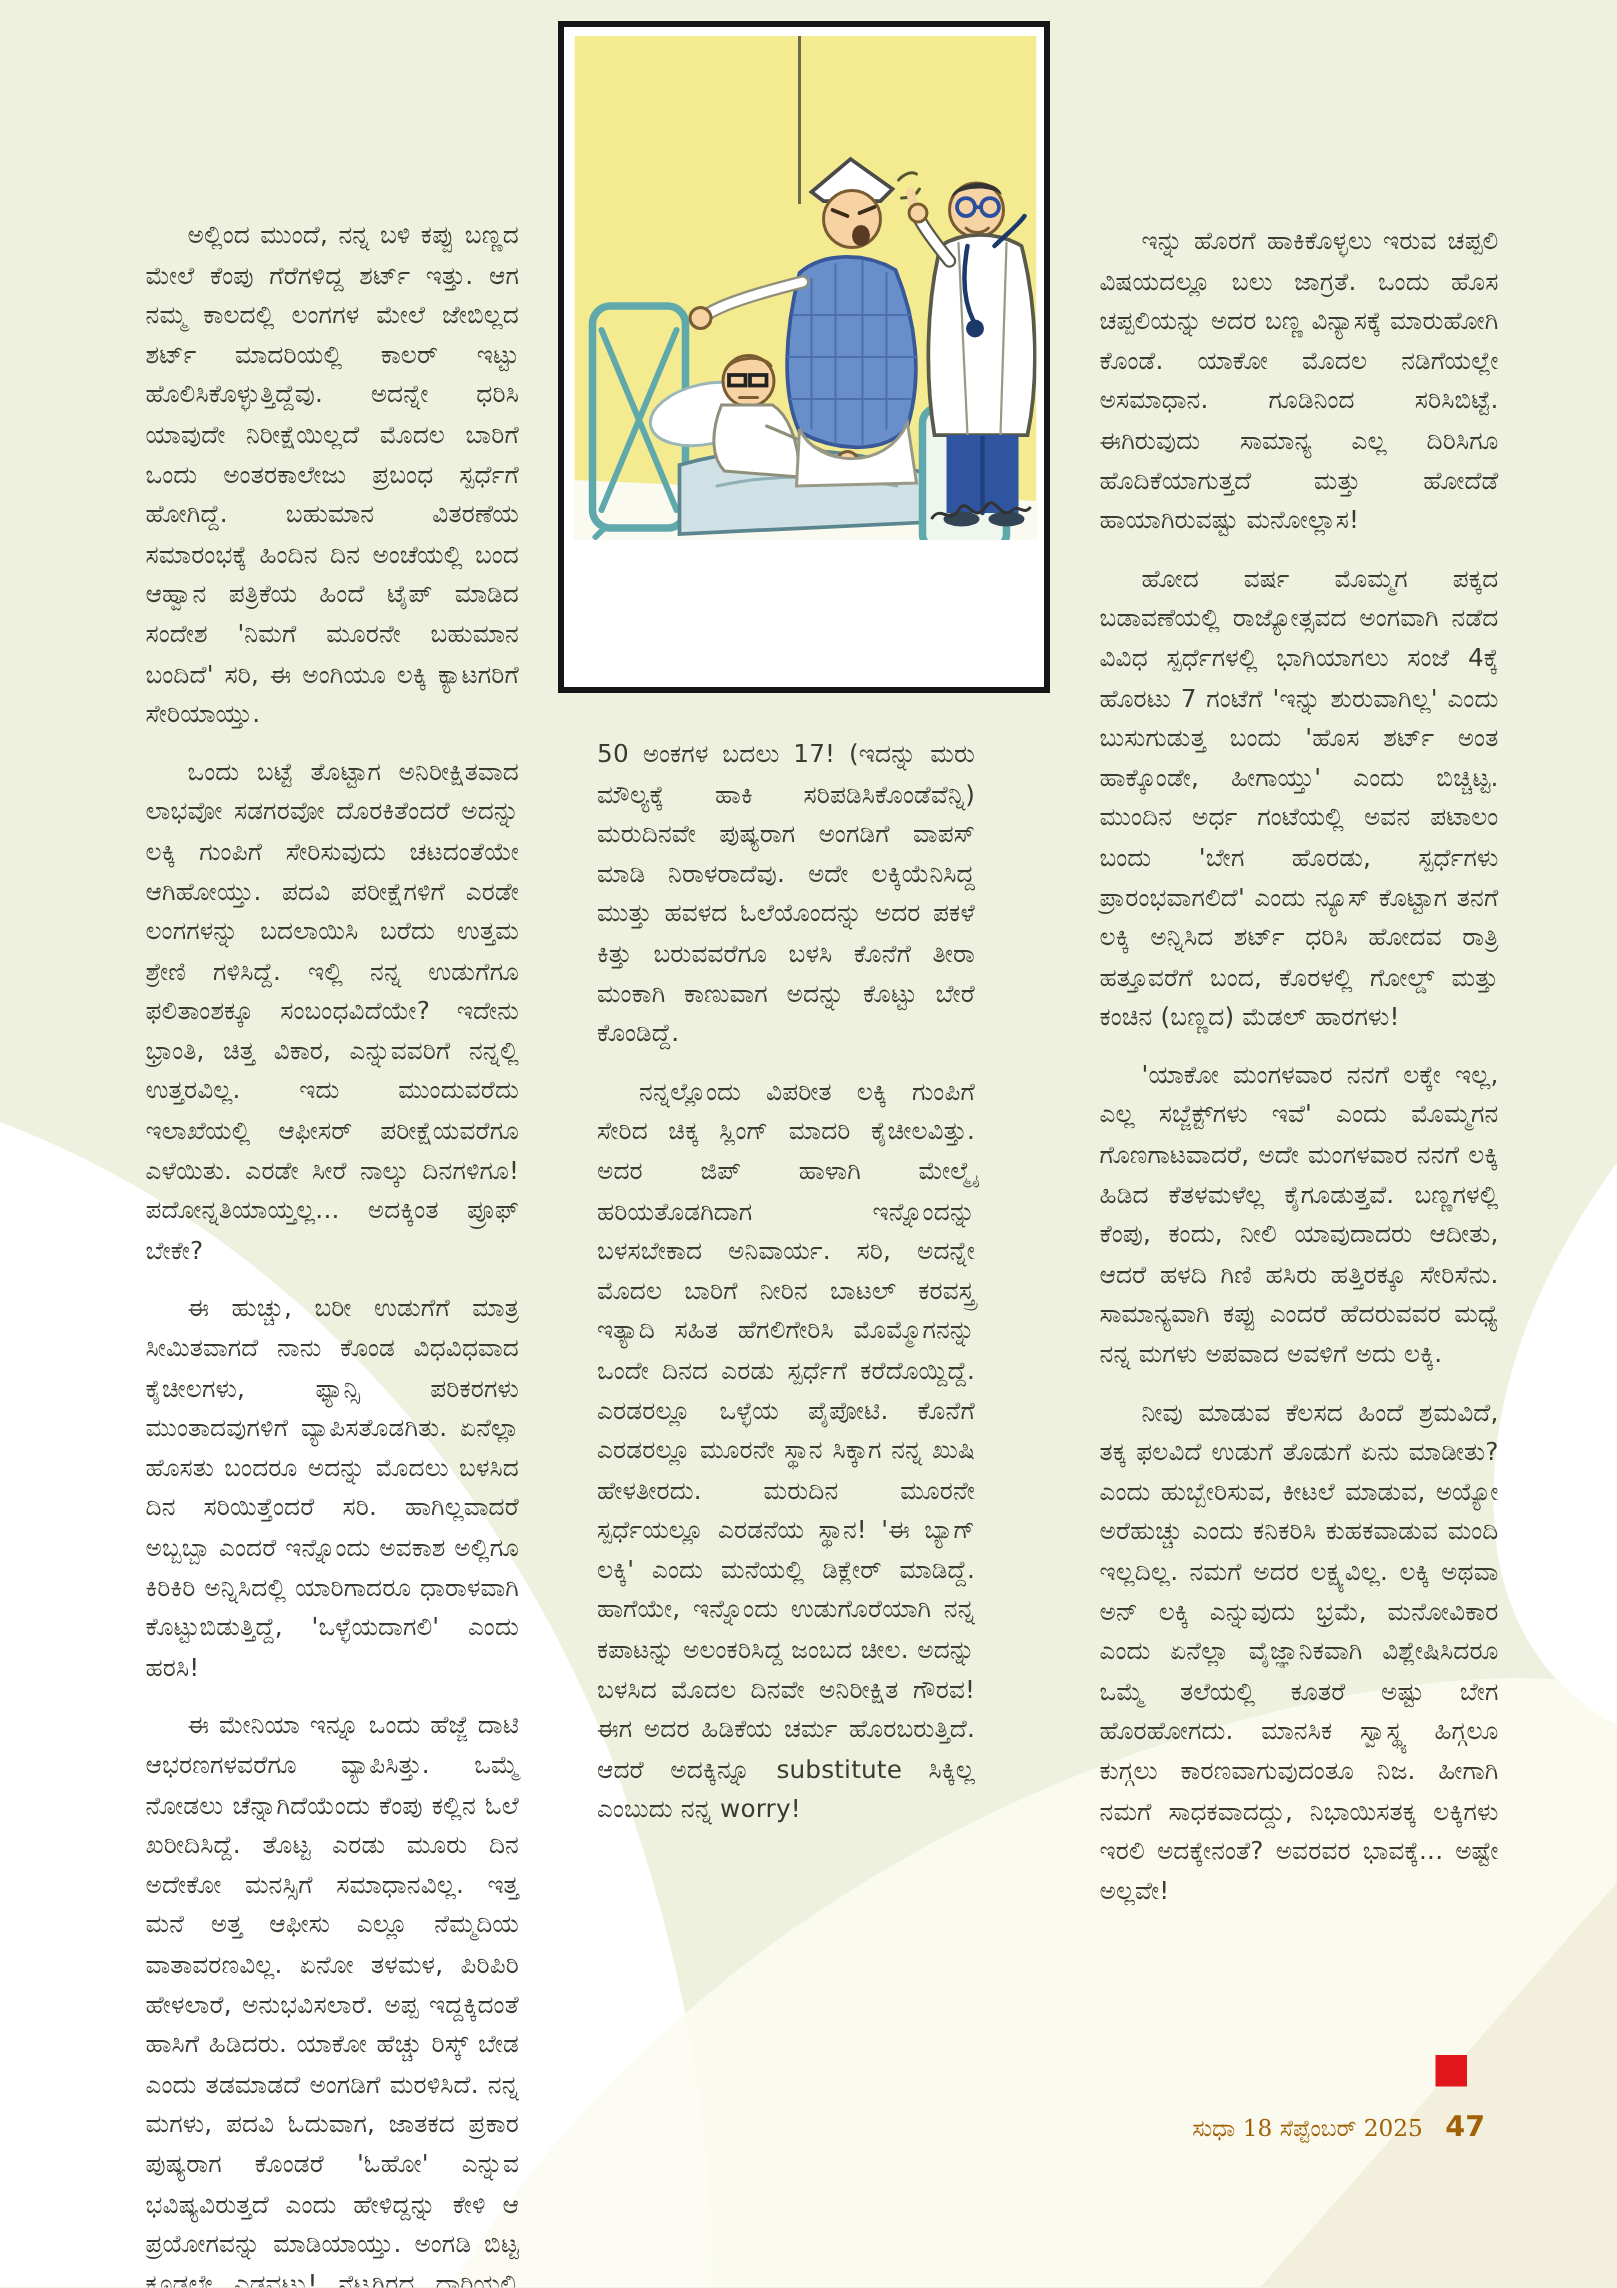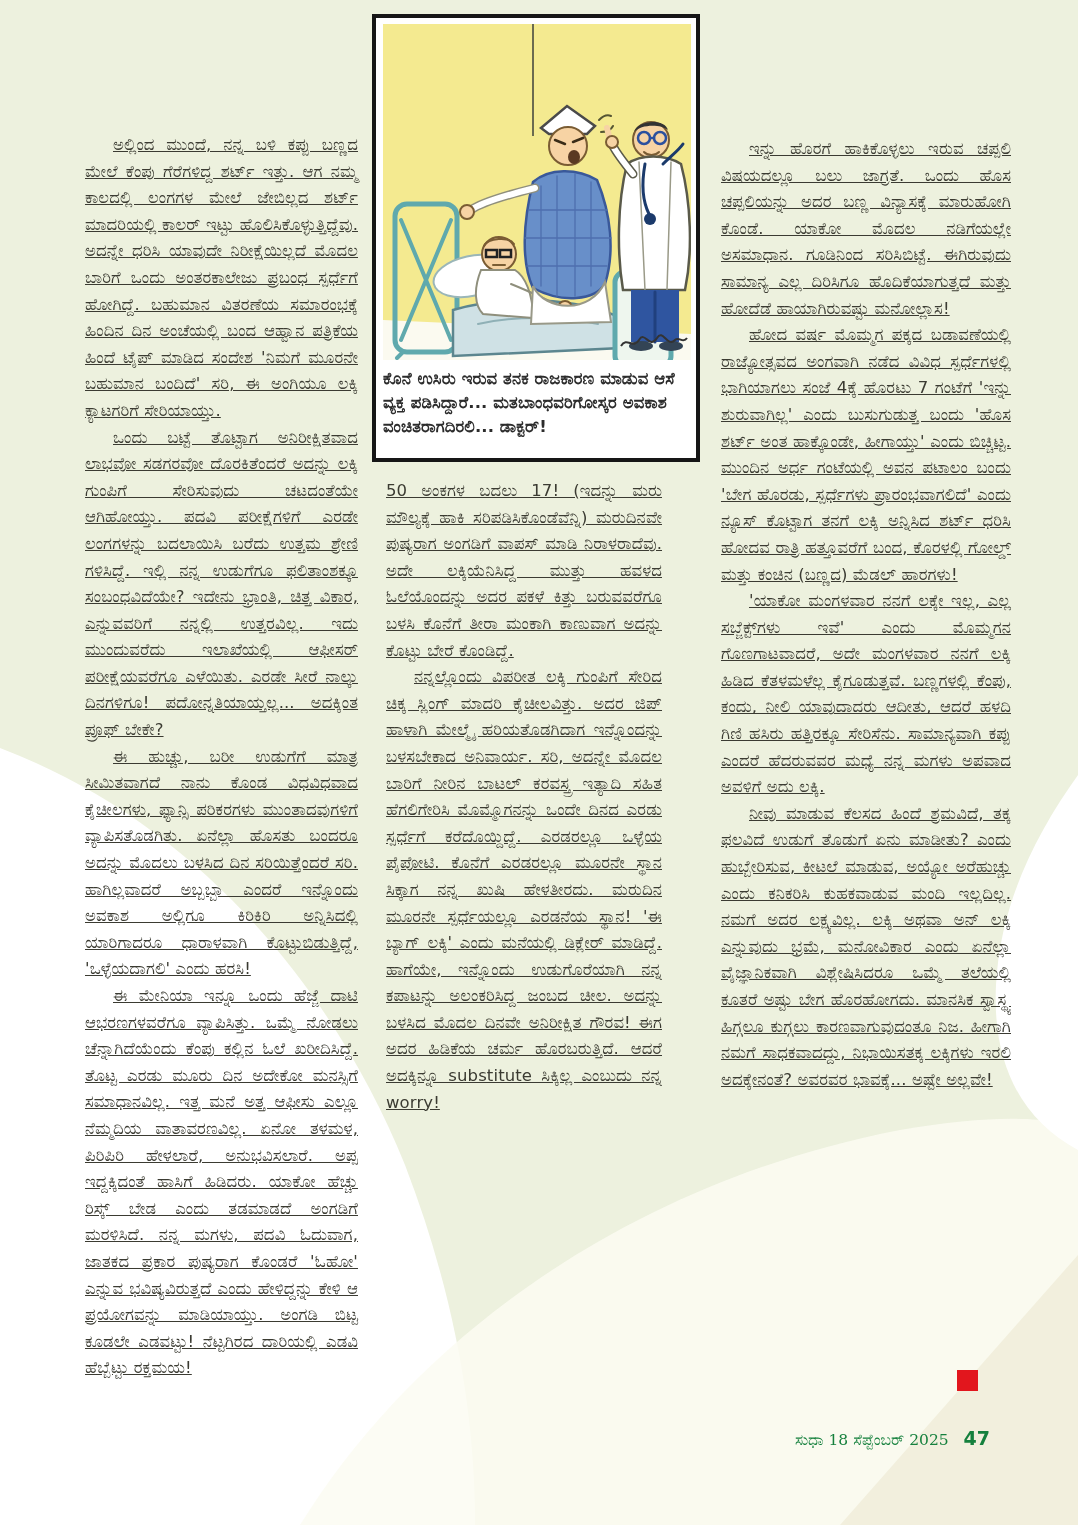--- a/index.html
+++ b/index.html
@@ -7,41 +7,41 @@
     width:1078px;height:1525px;position:relative;overflow:hidden;
     font-family:"DejaVu Sans","Liberation Sans",sans-serif;
     background:#edf1de;
   }
   #bg{position:absolute;inset:0;z-index:0;}
   .col{
     position:absolute;z-index:2;
     font-size:16.5px;line-height:26.6px;color:#3b3b32;
     text-align:justify;letter-spacing:0.1px;
   }
-  .col p{margin:0;text-indent:28px;text-decoration:underline;}
+  .col p{margin:12px;text-indent:28px;}
   .col p.no-indent{text-indent:0;}
   #col-left{left:85px;top:132px;width:273px;}
   #col-mid{left:386px;top:478px;width:276px;}
   #col-right{left:721px;top:136px;width:290px;}
   
   #cartoon-panel{
     position:absolute;left:372px;top:14px;width:328px;height:448px;
     z-index:3;background:#ffffff;border:4px solid #161616;
     box-sizing:border-box;padding:6px 7px;
   }
   #cartoon-art{width:308px;height:336px;display:block;}
   #cartoon-caption{
     margin-top:7px;
     font-weight:bold;font-size:16.5px;line-height:24px;color:#2c2c2c;
     text-align:left;letter-spacing:0.1px;
   }
   
   #footer{
-    position:absolute;z-index:2;right:88px;bottom:76px;
-    font-size:15.5px;color:#15803d;white-space:nowrap;
+    position:absolute;z-index:2;right:88px;bottom:96px;
+    font-size:15.5px;color:#a16207;white-space:nowrap;
   }
   #footer .issue{font-family:"DejaVu Serif","Liberation Serif",serif;}
   #footer .pageno{font-weight:bold;font-size:19px;margin-left:10px;}
   #end-marker{
     position:absolute;z-index:2;left:957px;top:1370px;
     width:21px;height:21px;background:#e2161d;
   }
 </style>
 </head>
 <body>
@@ -112,21 +112,20 @@
       <path d="M228,120 L224,104" stroke="#f7d3a4" stroke-width="6"></path>
       <circle cx="229" cy="118" r="6" fill="#f7d3a4" stroke="#7a5c33" stroke-width="2"></circle>
       <rect x="248" y="266" width="48" height="52" fill="#2f55a0"></rect>
       <line x1="272" y1="268" x2="272" y2="318" stroke="#20407e" stroke-width="3"></line>
       <ellipse cx="258" cy="322" rx="12" ry="5" fill="#334455"></ellipse>
       <ellipse cx="288" cy="322" rx="12" ry="5" fill="#334455"></ellipse>
     </g>
 
     <path d="M238,322 C244,312 250,326 256,316 C262,306 266,326 274,314 C280,304 284,324 292,316 C296,312 300,320 304,314" fill="none" stroke="#333333" stroke-width="2"></path>
   </svg>
-  <div id="cartoon-caption">ಕೊನೆ ಉಸಿರು ಇರುವ ತನಕ ರಾಜಕಾರಣ ಮಾಡುವ ಆಸೆ ವ್ಯಕ್ತ ಪಡಿಸಿದ್ದಾರೆ... ಮತಬಾಂಧವರಿಗೋಸ್ಕರ ಅವಕಾಶ ವಂಚಿತರಾಗದಿರಲಿ... ಡಾಕ್ಟರ್!</div>
 </div>
 
 <div id="col-left" class="col">
   <p>ಅಲ್ಲಿಂದ ಮುಂದೆ, ನನ್ನ ಬಳಿ ಕಪ್ಪು ಬಣ್ಣದ ಮೇಲೆ ಕೆಂಪು ಗೆರೆಗಳಿದ್ದ ಶರ್ಟ್ ಇತ್ತು. ಆಗ ನಮ್ಮ ಕಾಲದಲ್ಲಿ ಲಂಗಗಳ ಮೇಲೆ ಜೇಬಿಲ್ಲದ ಶರ್ಟ್ ಮಾದರಿಯಲ್ಲಿ ಕಾಲರ್ ಇಟ್ಟು ಹೊಲಿಸಿಕೊಳ್ಳುತ್ತಿದ್ದೆವು. ಅದನ್ನೇ ಧರಿಸಿ ಯಾವುದೇ ನಿರೀಕ್ಷೆಯಿಲ್ಲದೆ ಮೊದಲ ಬಾರಿಗೆ ಒಂದು ಅಂತರಕಾಲೇಜು ಪ್ರಬಂಧ ಸ್ಪರ್ಧೆಗೆ ಹೋಗಿದ್ದೆ. ಬಹುಮಾನ ವಿತರಣೆಯ ಸಮಾರಂಭಕ್ಕೆ ಹಿಂದಿನ ದಿನ ಅಂಚೆಯಲ್ಲಿ ಬಂದ ಆಹ್ವಾನ ಪತ್ರಿಕೆಯ ಹಿಂದೆ ಟೈಪ್ ಮಾಡಿದ ಸಂದೇಶ 'ನಿಮಗೆ ಮೂರನೇ ಬಹುಮಾನ ಬಂದಿದೆ' ಸರಿ, ಈ ಅಂಗಿಯೂ ಲಕ್ಕಿ ಕ್ಯಾಟಗರಿಗೆ ಸೇರಿಯಾಯ್ತು.</p>
   <p>ಒಂದು ಬಟ್ಟೆ ತೊಟ್ಟಾಗ ಅನಿರೀಕ್ಷಿತವಾದ ಲಾಭವೋ ಸಡಗರವೋ ದೊರಕಿತೆಂದರೆ ಅದನ್ನು ಲಕ್ಕಿ ಗುಂಪಿಗೆ ಸೇರಿಸುವುದು ಚಟದಂತೆಯೇ ಆಗಿಹೋಯ್ತು. ಪದವಿ ಪರೀಕ್ಷೆಗಳಿಗೆ ಎರಡೇ ಲಂಗಗಳನ್ನು ಬದಲಾಯಿಸಿ ಬರೆದು ಉತ್ತಮ ಶ್ರೇಣಿ ಗಳಿಸಿದ್ದೆ. ಇಲ್ಲಿ ನನ್ನ ಉಡುಗೆಗೂ ಫಲಿತಾಂಶಕ್ಕೂ ಸಂಬಂಧವಿದೆಯೇ? ಇದೇನು ಭ್ರಾಂತಿ, ಚಿತ್ತ ವಿಕಾರ, ಎನ್ನುವವರಿಗೆ ನನ್ನಲ್ಲಿ ಉತ್ತರವಿಲ್ಲ. ಇದು ಮುಂದುವರೆದು ಇಲಾಖೆಯಲ್ಲಿ ಆಫೀಸರ್ ಪರೀಕ್ಷೆಯವರೆಗೂ ಎಳೆಯಿತು. ಎರಡೇ ಸೀರೆ ನಾಲ್ಕು ದಿನಗಳಿಗೂ! ಪದೋನ್ನತಿಯಾಯ್ತಲ್ಲ... ಅದಕ್ಕಿಂತ ಪ್ರೂಫ್ ಬೇಕೇ?</p>
   <p>ಈ ಹುಚ್ಚು, ಬರೀ ಉಡುಗೆಗೆ ಮಾತ್ರ ಸೀಮಿತವಾಗದೆ ನಾನು ಕೊಂಡ ವಿಧವಿಧವಾದ ಕೈಚೀಲಗಳು, ಫ್ಯಾನ್ಸಿ ಪರಿಕರಗಳು ಮುಂತಾದವುಗಳಿಗೆ ವ್ಯಾಪಿಸತೊಡಗಿತು. ಏನೆಲ್ಲಾ ಹೊಸತು ಬಂದರೂ ಅದನ್ನು ಮೊದಲು ಬಳಸಿದ ದಿನ ಸರಿಯಿತ್ತೆಂದರೆ ಸರಿ. ಹಾಗಿಲ್ಲವಾದರೆ ಅಬ್ಬಬ್ಬಾ ಎಂದರೆ ಇನ್ನೊಂದು ಅವಕಾಶ ಅಲ್ಲಿಗೂ ಕಿರಿಕಿರಿ ಅನ್ನಿಸಿದಲ್ಲಿ ಯಾರಿಗಾದರೂ ಧಾರಾಳವಾಗಿ ಕೊಟ್ಟುಬಿಡುತ್ತಿದ್ದೆ, 'ಒಳ್ಳೆಯದಾಗಲಿ' ಎಂದು ಹರಸಿ!</p>
   <p>ಈ ಮೇನಿಯಾ ಇನ್ನೂ ಒಂದು ಹೆಜ್ಜೆ ದಾಟಿ ಆಭರಣಗಳವರೆಗೂ ವ್ಯಾಪಿಸಿತ್ತು. ಒಮ್ಮೆ ನೋಡಲು ಚೆನ್ನಾಗಿದೆಯೆಂದು ಕೆಂಪು ಕಲ್ಲಿನ ಓಲೆ ಖರೀದಿಸಿದ್ದೆ. ತೊಟ್ಟ ಎರಡು ಮೂರು ದಿನ ಅದೇಕೋ ಮನಸ್ಸಿಗೆ ಸಮಾಧಾನವಿಲ್ಲ. ಇತ್ತ ಮನೆ ಅತ್ತ ಆಫೀಸು ಎಲ್ಲೂ ನೆಮ್ಮದಿಯ ವಾತಾವರಣವಿಲ್ಲ. ಏನೋ ತಳಮಳ, ಪಿರಿಪಿರಿ ಹೇಳಲಾರೆ, ಅನುಭವಿಸಲಾರೆ. ಅಪ್ಪ ಇದ್ದಕ್ಕಿದಂತೆ ಹಾಸಿಗೆ ಹಿಡಿದರು. ಯಾಕೋ ಹೆಚ್ಚು ರಿಸ್ಕ್ ಬೇಡ ಎಂದು ತಡಮಾಡದೆ ಅಂಗಡಿಗೆ ಮರಳಿಸಿದೆ. ನನ್ನ ಮಗಳು, ಪದವಿ ಓದುವಾಗ, ಜಾತಕದ ಪ್ರಕಾರ ಪುಷ್ಯರಾಗ ಕೊಂಡರೆ 'ಓಹೋ' ಎನ್ನುವ ಭವಿಷ್ಯವಿರುತ್ತದೆ ಎಂದು ಹೇಳಿದ್ದನ್ನು ಕೇಳಿ ಆ ಪ್ರಯೋಗವನ್ನು ಮಾಡಿಯಾಯ್ತು. ಅಂಗಡಿ ಬಿಟ್ಟ ಕೂಡಲೇ ಎಡವಟ್ಟು! ನೆಟ್ಟಗಿರದ ದಾರಿಯಲ್ಲಿ ಎಡವಿ ಹೆಬ್ಬೆಟ್ಟು ರಕ್ತಮಯ!</p>
 </div>
 
 <div id="col-mid" class="col">

